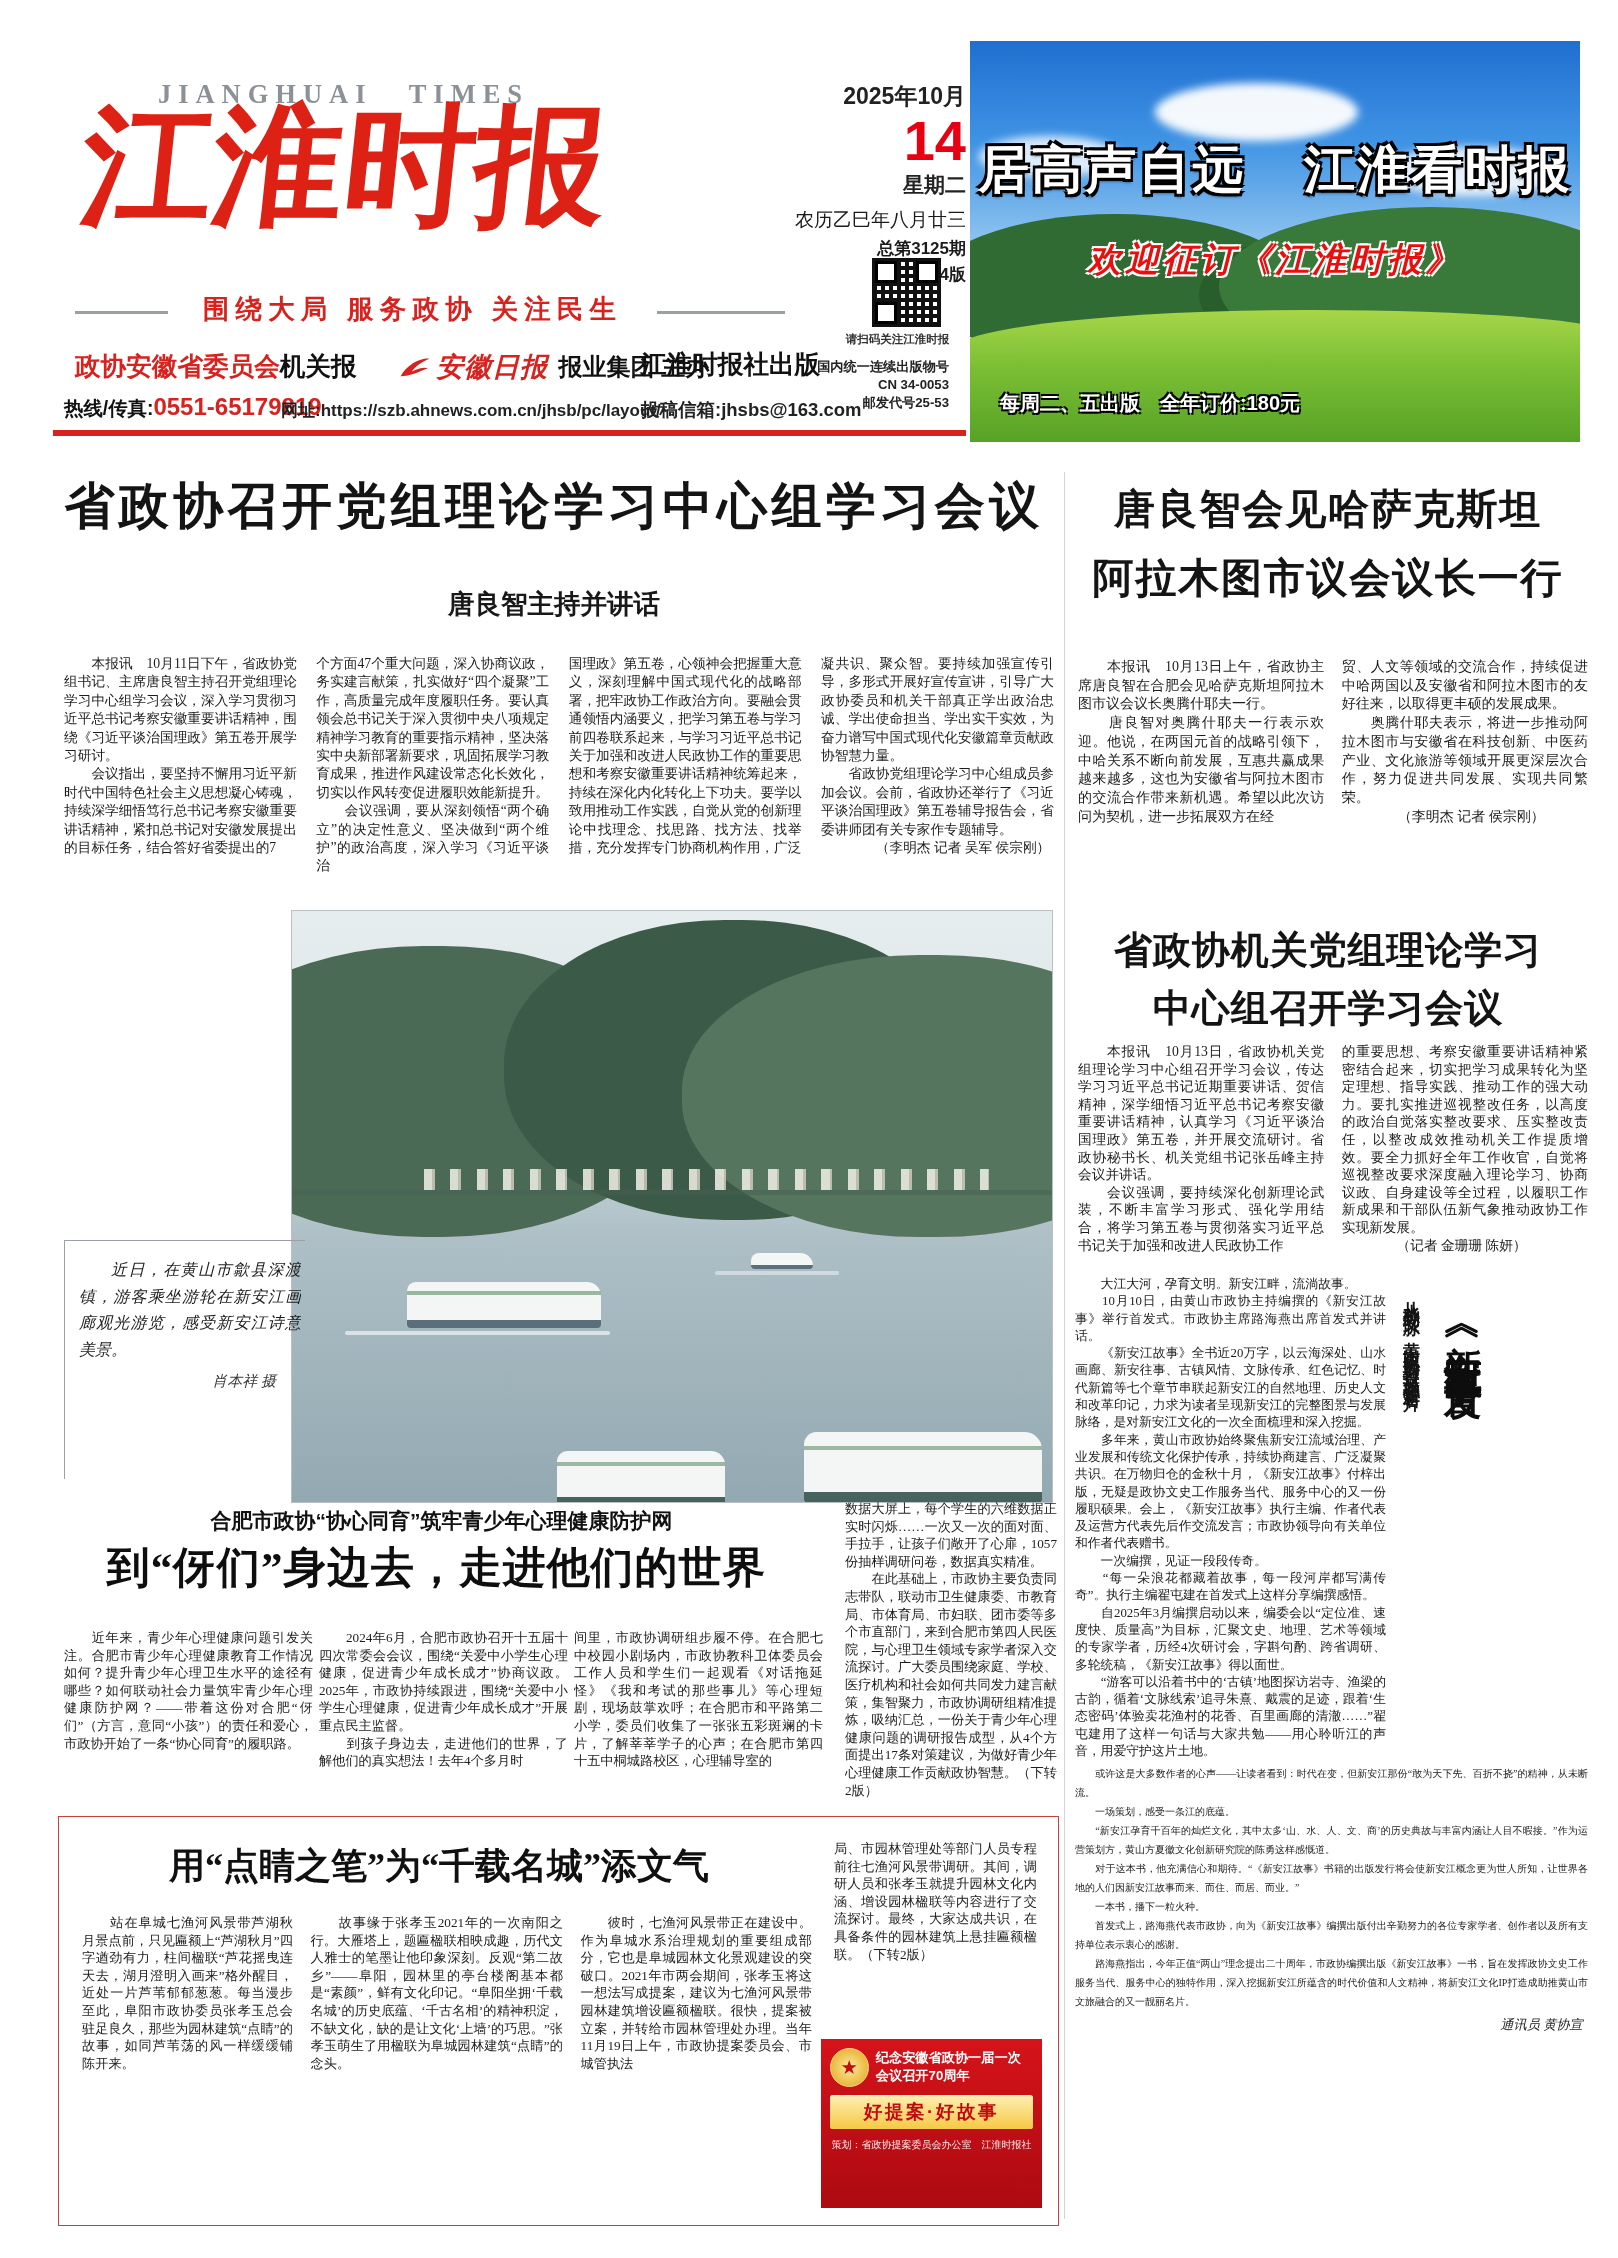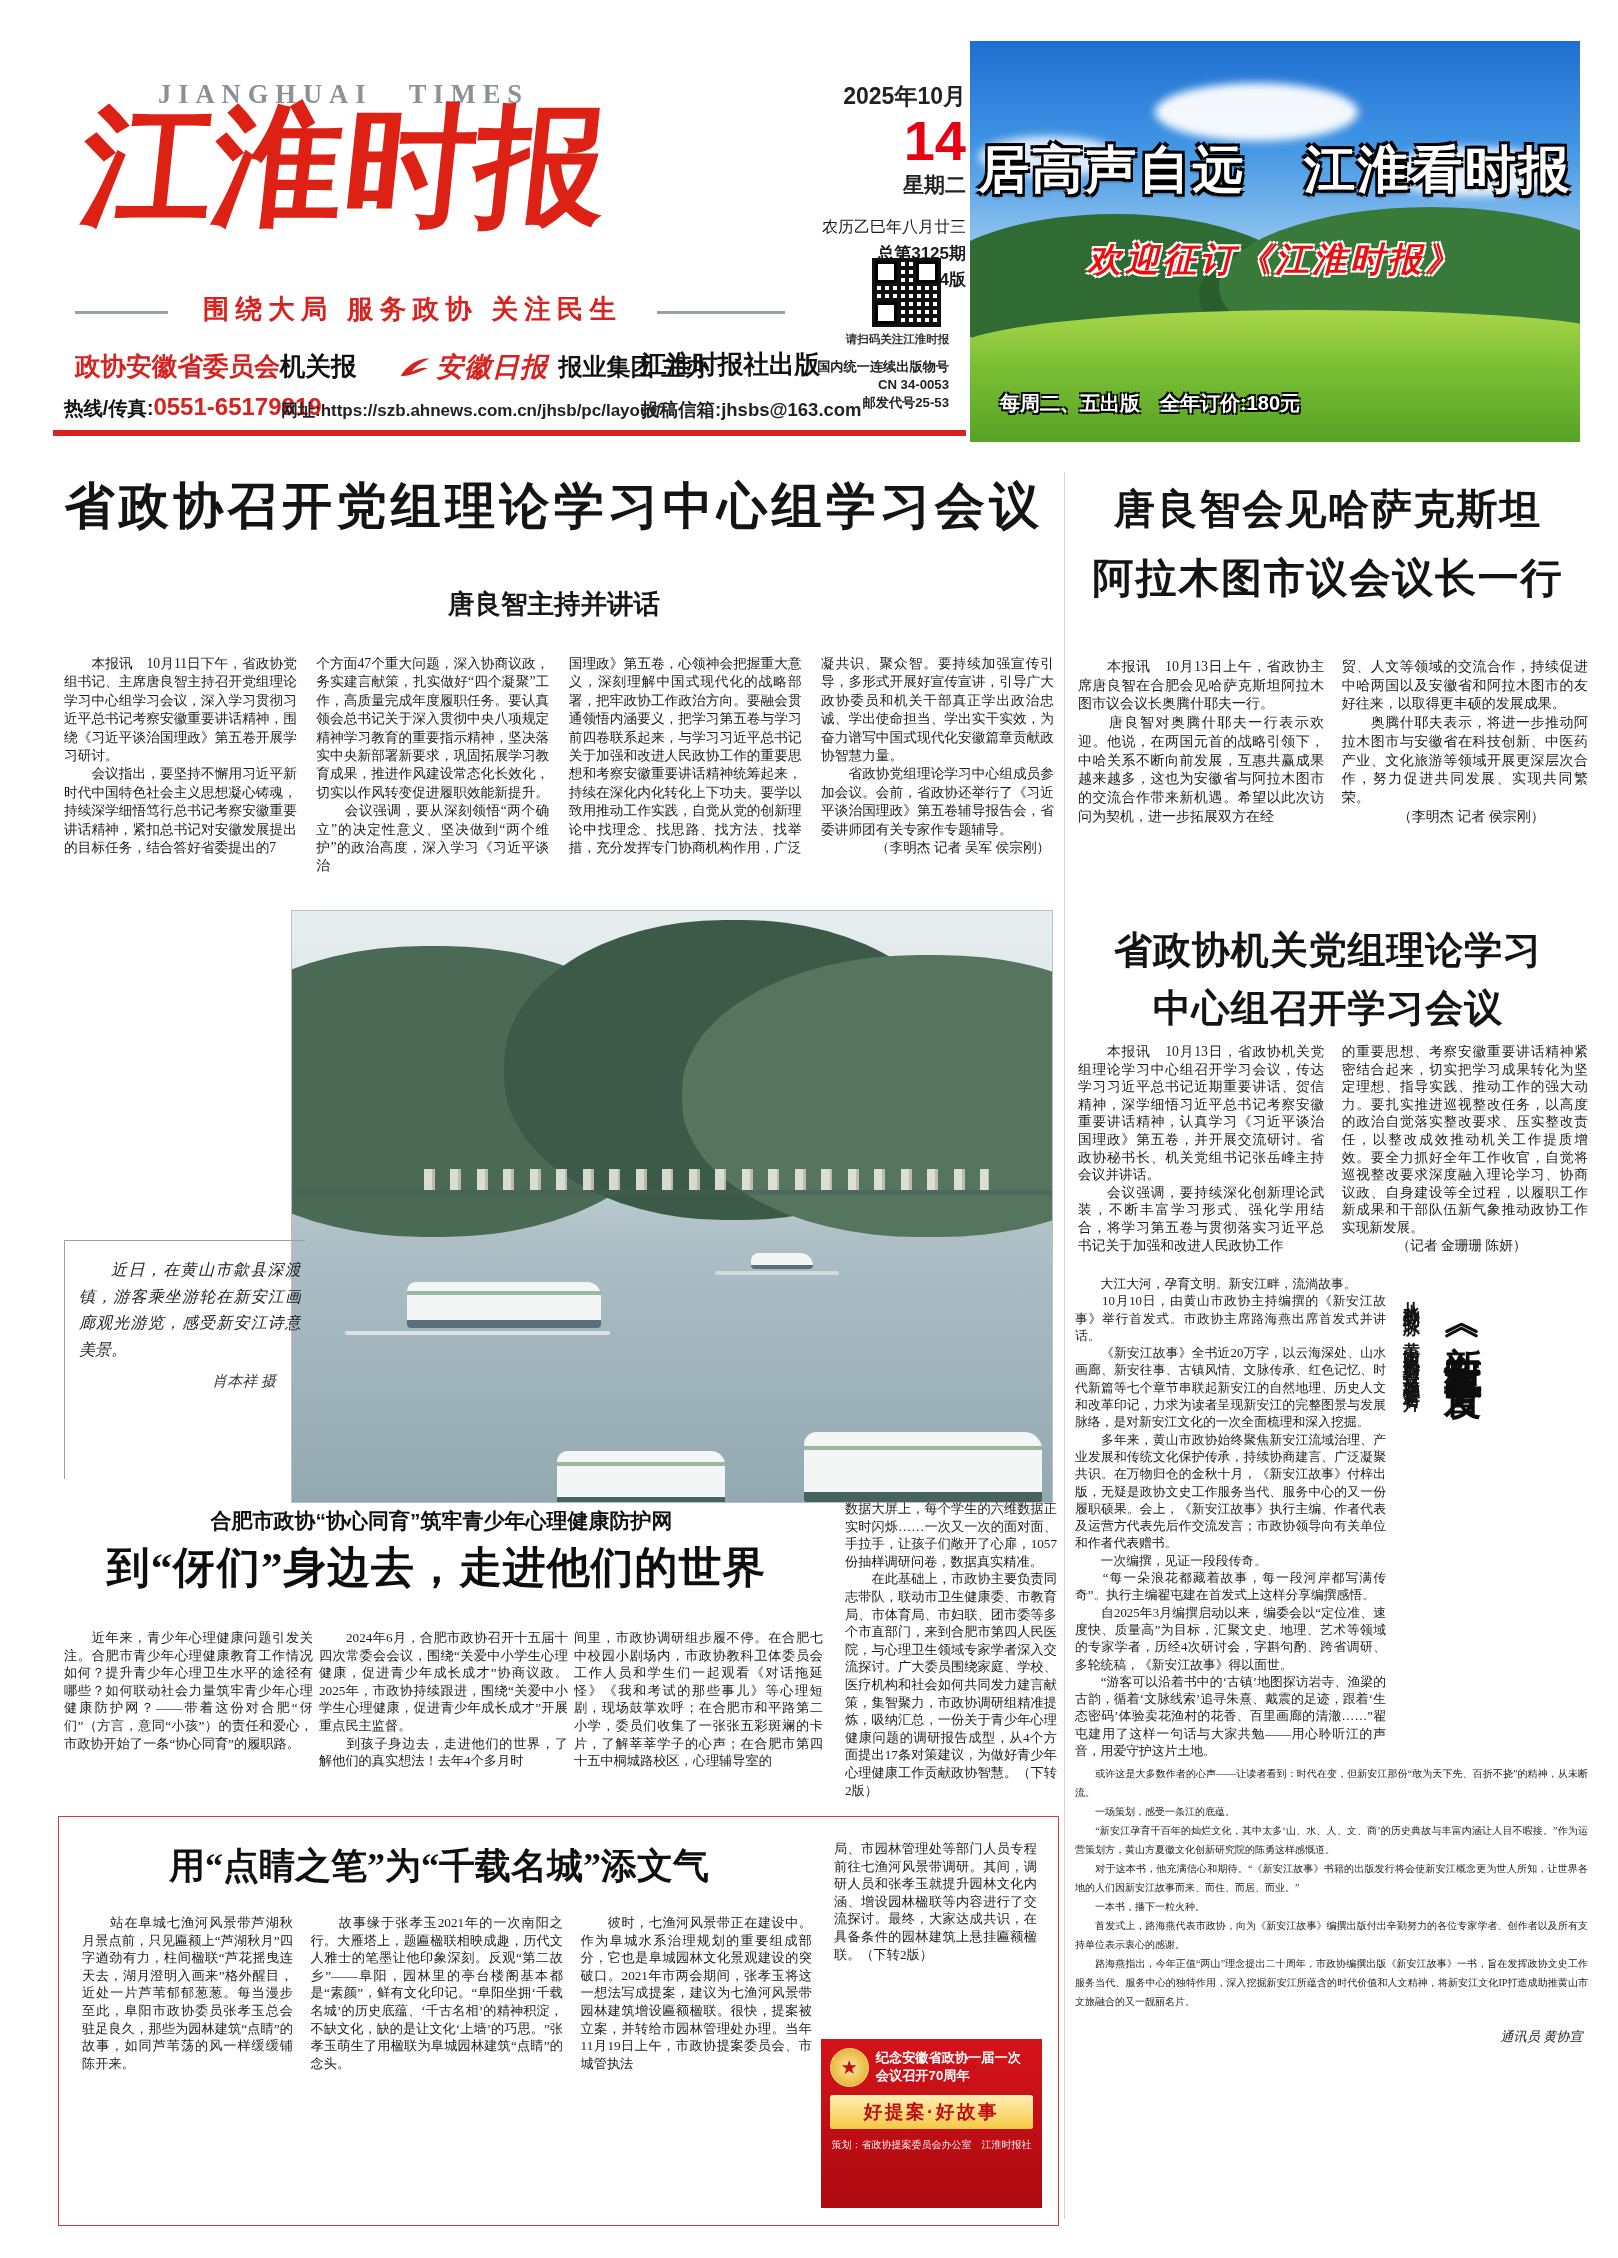--- a/index.html
+++ b/index.html
@@ -12,21 +12,21 @@
   .cols>div{flex:1;}
   
   .m-english{left:79px;top:79px;width:529px;text-align:center;font-family:"Liberation Serif",serif;
              font-size:26.5px;font-weight:600;letter-spacing:7px;word-spacing:23px;color:#8b9196;}
   .m-chinese{left:62px;top:92px;width:565px;text-align:center;font-family:"Liberation Serif",serif;
              font-size:131px;line-height:1.15;font-weight:bold;color:#dd2114;transform:skewX(-6deg);}
   .datebox{left:794px;top:81px;width:172px;text-align:right;}
   .d-ym{font-size:23px;font-weight:700;color:#222;}
   .d-day{font-size:56px;font-weight:800;color:#e60012;line-height:1.05;}
   .d-week{font-size:21px;font-weight:700;color:#222;}
-  .d-lunar{font-size:16px;font-weight:500;margin-top:18px;}
+  .d-lunar{font-size:19px;font-weight:500;margin-top:8px;}
   .d-issue{font-size:17px;font-weight:700;margin-top:4.4px;}
   .d-pages{font-size:17px;font-weight:600;margin-top:2.6px;}
   .qr{left:872px;top:258px;width:67px;height:67px;border:1.8px solid #111;
       background:repeating-linear-gradient(90deg,#111 0 4.4px,transparent 4.4px 8px),
                  repeating-linear-gradient(0deg,#111 0 4.4px,#fff 4.4px 8px);}
   .qe{position:absolute;width:16px;height:16px;background:#fff;border:3.5px solid #000;}
   .qr-caption{left:816px;top:332px;width:163px;text-align:center;font-size:11.5px;color:#333;font-weight:600;}
   .sline{height:2.6px;background:#9aa0a5;top:311px;}
   .slogan{left:172px;top:291px;width:481px;text-align:center;font-size:26.5px;font-weight:800;
           color:#d6231f;letter-spacing:6.2px;}
@@ -120,21 +120,21 @@
   .cb3{margin-top:8px;color:#ffe9e9;font-size:10px;text-align:center;line-height:1.5;}
   
   .xin{left:1075px;top:1276px;width:513px;height:953px;overflow:hidden;}
   .xin-top{display:flex;gap:14px;height:481px;}
   .xin-narrow{width:311px;font-size:12.8px;line-height:17.3px;}
   .xin-vsub{writing-mode:vertical-rl;font-size:17px;font-weight:700;letter-spacing:3.5px;height:468px;
             margin-top:10.6px;color:#141414;}
   .xin-vtitle{writing-mode:vertical-rl;font-size:38px;font-weight:900;letter-spacing:5.3px;height:459px;
               margin-top:35px;color:#0d0d0d;font-family:"Liberation Serif",serif;}
   .xin-wide{margin-top:7px;font-size:10px;line-height:19px;}
-  .xin-byline{margin-top:17px;text-align:right;font-size:13.2px;font-style:italic;color:#222;
+  .xin-byline{margin-top:5px;text-align:right;font-size:13.2px;font-style:italic;color:#222;
               font-family:"Liberation Serif",serif;padding-right:5.3px;}
 </style>
 </head>
 <body>
 
 <div id="page">
 
   <div class="abs m-english">JIANGHUAI TIMES</div>
   <div class="abs m-chinese">江淮时报</div>
 

